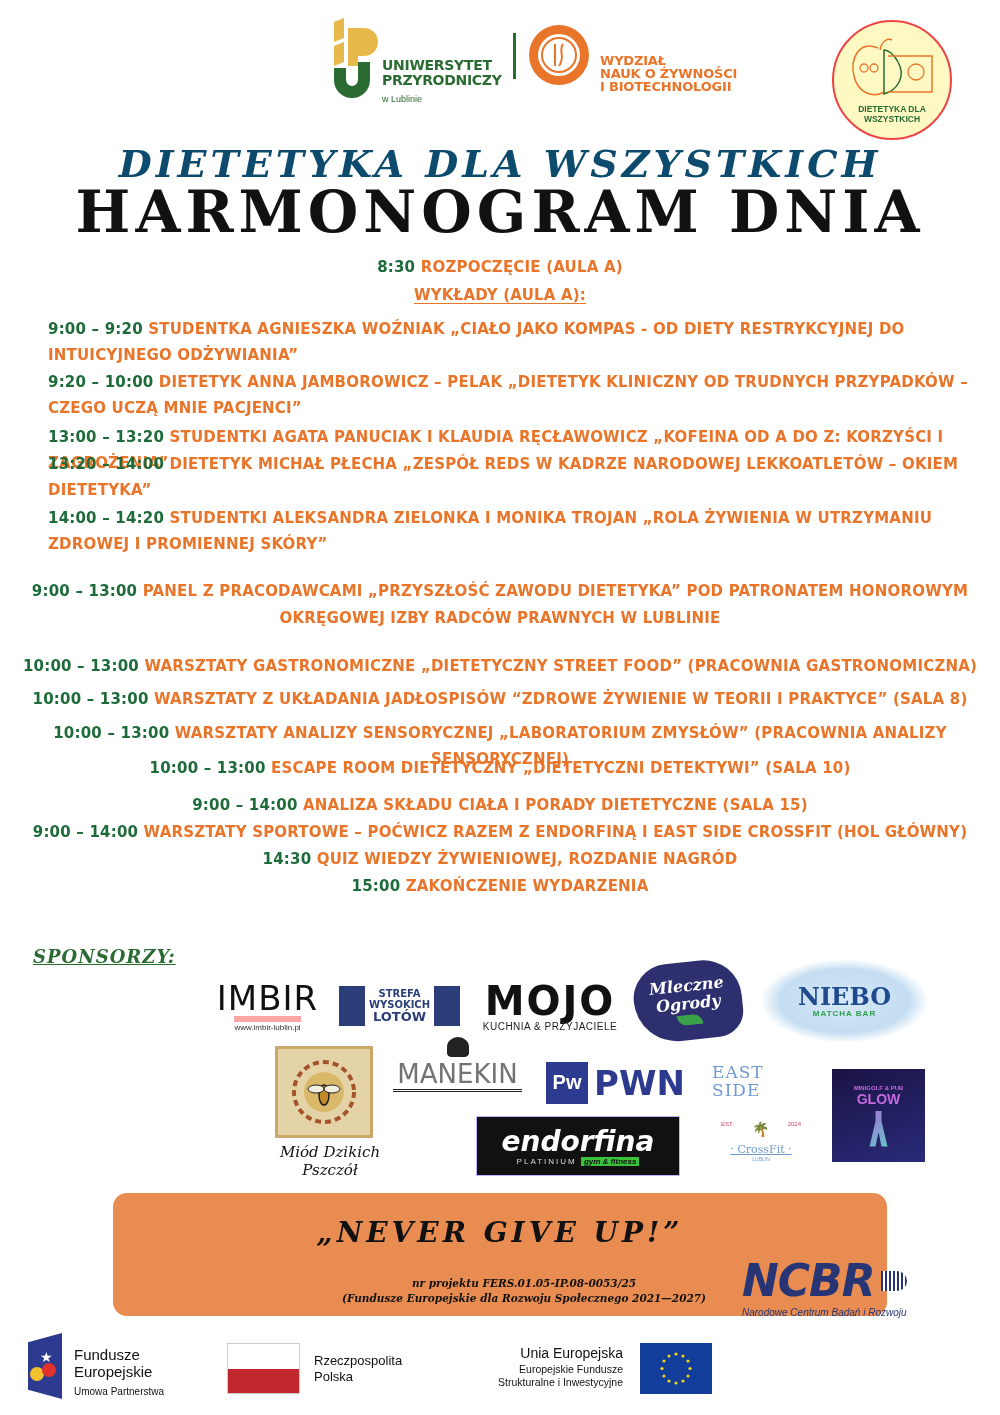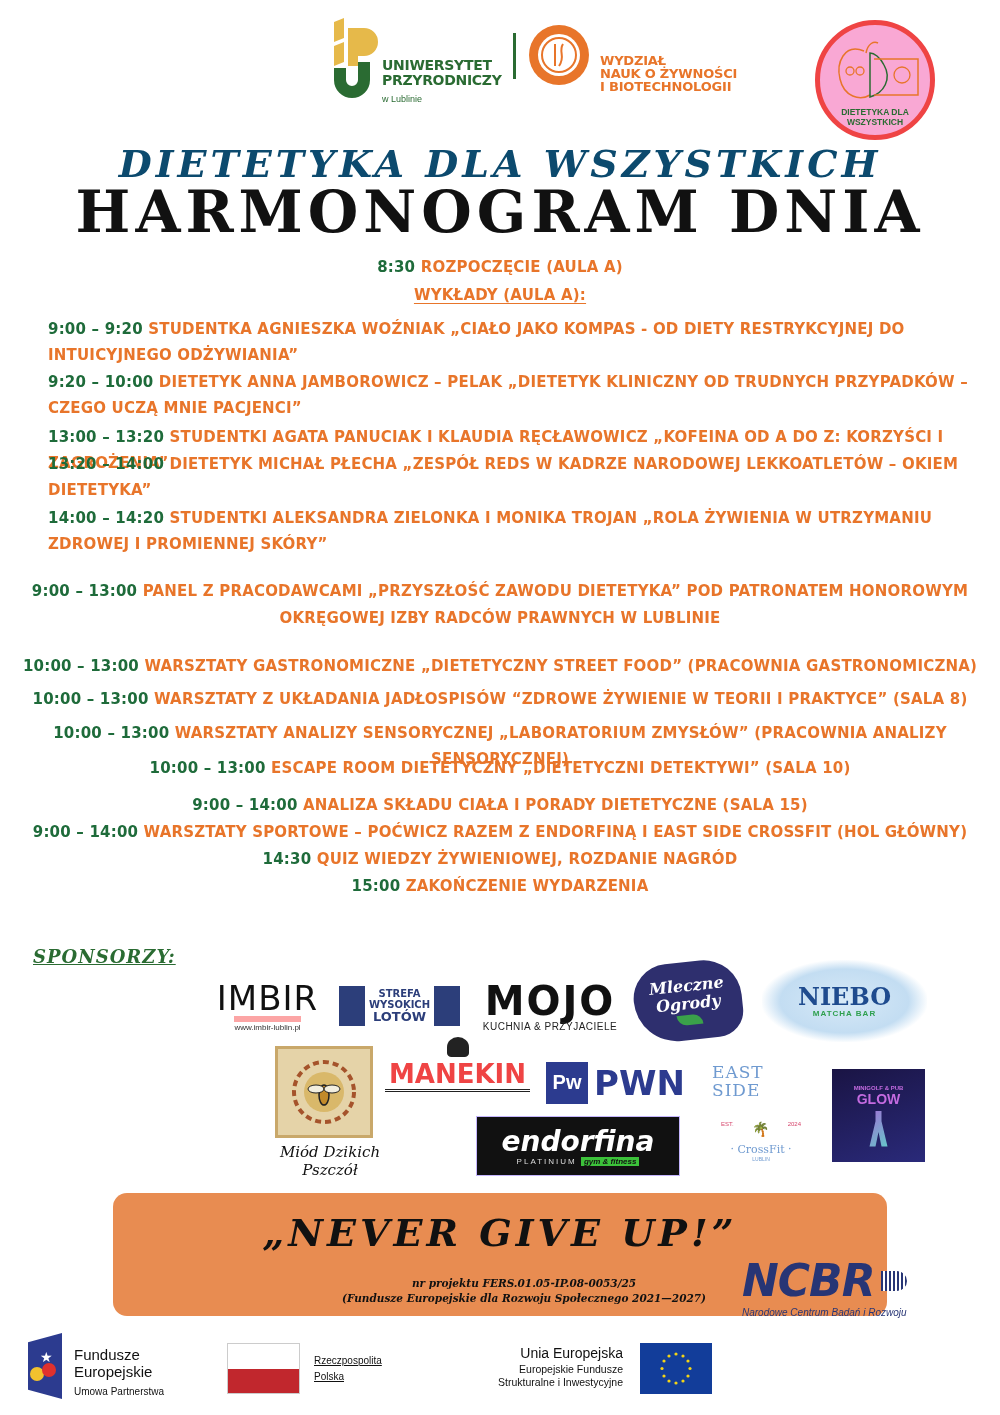--- a/index.html
+++ b/index.html
@@ -9,21 +9,21 @@
   .abs { position: absolute; }
 
   
   .up-logo { left: 330px; top: 18px; width: 180px; height: 90px; }
   .up-mark { position: absolute; left: 0; top: 0; width: 48px; height: 82px; }
   .up-text { position: absolute; left: 52px; top: 40px; color: #2a6b32; font-weight: bold; font-family: "DejaVu Sans", sans-serif; font-size: 14px; line-height: 15px; letter-spacing: -0.3px; }
   .up-sub { position: absolute; left: 52px; top: 76px; color: #2a6b32; font-size: 9px; text-align: center; }
   .divider { left: 513px; top: 33px; width: 3px; height: 46px; background: #2a6b32; }
   .fac-logo { left: 528px; top: 24px; width: 62px; height: 62px; }
   .fac-text { left: 600px; top: 54px; color: #e8752a; font-weight: bold; font-family: "DejaVu Sans", sans-serif; font-size: 13px; line-height: 13px; letter-spacing: -0.2px; }
-  .dla-logo { left: 815px; top: 20px; width: 120px; height: 120px; border: 5px solid #ef4444; border-radius: 50%; background: #f9a8d4; }
+  .dla-logo { left: 832px; top: 20px; width: 120px; height: 120px; border: 2px solid #ef4444; border-radius: 50%; background: #fef9c3; }
   .dla-logo-text { position: absolute; left: 0; right: 0; top: 82px; text-align: center; color: #2a6b32; font-weight: bold; font-size: 8.5px; line-height: 10px; }
 
   
   .stencil { font-family: "DejaVu Serif", serif; font-weight: bold; font-style: italic; letter-spacing: 3px; text-transform: uppercase; }
   .title-red { left: 0; width: 1000px; top: 142px; text-align: center; color: #0c4a6e; font-size: 38px; line-height: 44px; letter-spacing: 4px; }
   .title-black { left: 0; width: 1000px; top: 180px; text-align: center; color: #111111; font-size: 58px; line-height: 64px; letter-spacing: 5px; font-style: normal; }
 
   
   .sched { font-family: "DejaVu Sans", sans-serif; font-weight: bold; font-size: 15px; line-height: 26px; text-transform: uppercase; letter-spacing: 0.2px; }
   .t { color: #1e6b3a; }
@@ -44,50 +44,50 @@
   .mojo-name { font-family: "DejaVu Sans", sans-serif; font-weight: bold; font-size: 40px; line-height: 40px; color: #111; letter-spacing: 2px; }
   .mojo-sub { font-size: 10px; color: #222; letter-spacing: 0.5px; }
   .mleczne { left: 634px; top: 962px; width: 108px; height: 78px; background: #2e2f6e; border-radius: 40px 44px 30px 50px; transform: rotate(-6deg); }
   .mleczne-name { color: #fff; font-family: "DejaVu Serif", serif; font-style: italic; font-weight: bold; font-size: 16px; line-height: 18px; text-align: center; }
   .niebo { left: 762px; top: 960px; width: 165px; height: 82px; background: radial-gradient(ellipse at center, #d7e9f7 0%, #c3ddf2 55%, rgba(255,255,255,0) 72%); }
   .niebo-name { color: #1f4b8e; font-family: "DejaVu Serif", serif; font-weight: bold; font-size: 24px; line-height: 24px; }
   .niebo-sub { color: #2fa04f; font-size: 8px; font-weight: bold; letter-spacing: 1px; }
   .miod { left: 275px; top: 1046px; width: 98px; height: 92px; background: #e5d3a8; border: 3px solid #c9a86a; }
   .miod-label { left: 250px; top: 1143px; width: 160px; text-align: center; font-family: "DejaVu Serif", serif; font-style: italic; font-size: 15px; color: #111; }
   .manekin { left: 390px; top: 1030px; width: 135px; height: 68px; }
-  .manekin-name { font-family: "DejaVu Sans", sans-serif; font-weight: bold; font-size: 26px; color: #ef4444; letter-spacing: 0; line-height: 30px; border-bottom: 3px double #222; padding: 0 4px; }
+  .manekin-name { font-family: "DejaVu Sans", sans-serif; font-weight: normal; font-size: 26px; color: #737373; letter-spacing: 0; line-height: 30px; border-bottom: 3px double #222; padding: 0 4px; }
   .pwn { left: 543px; top: 1060px; width: 145px; height: 45px; flex-direction: row; }
   .pwn-mark { width: 42px; height: 42px; background: #2c3b8f; color: #fff; font-weight: bold; font-size: 20px; display: flex; align-items: center; justify-content: center; margin-right: 6px; }
   .pwn-name { color: #2c3b8f; font-family: "DejaVu Sans", sans-serif; font-weight: bold; font-size: 34px; line-height: 36px; }
   .endorfina { left: 476px; top: 1116px; width: 204px; height: 60px; background: #111; border: 1px solid #c4b5fd; }
   .endorfina-name { color: #fff; font-family: "DejaVu Sans", sans-serif; font-weight: bold; font-style: italic; font-size: 28px; line-height: 30px; }
   .endorfina-sub { color: #ddd; font-size: 8px; letter-spacing: 2px; }
   .endorfina-sub b { background: #3cc23a; color: #111; padding: 0 3px; font-style: italic; letter-spacing: 0; }
   .eastside { left: 712px; top: 1062px; width: 98px; height: 100px; }
   .eastside-name { color: #6f9ad0; font-family: "DejaVu Serif", serif; font-size: 17px; line-height: 18px; letter-spacing: 1px; }
   .eastside-est { color: #d6466c; font-size: 6px; width: 80px; display: flex; justify-content: space-between; margin: 22px 0 6px; }
-  .eastside-cf { color: #6f9ad0; font-family: "DejaVu Serif", serif; font-size: 11px; }
+  .eastside-cf { color: #6f9ad0; font-family: "DejaVu Serif", serif; font-size: 11px; text-decoration: underline; }
   .eastside-lub { color: #6f9ad0; font-size: 5px; }
   .glow { left: 832px; top: 1069px; width: 93px; height: 93px; background: linear-gradient(160deg, #1a1444 0%, #2a2a7a 100%); }
   .glow-sub { color: #c46be0; font-size: 6px; font-weight: bold; }
   .glow-name { color: #c46be0; font-size: 14px; font-weight: bold; }
 
   
   .banner { left: 113px; top: 1193px; width: 774px; height: 123px; background: #e88c51; border-radius: 14px; }
-  .banner-title { position: absolute; left: 0; right: 0; top: 18px; text-align: center; color: #111; font-size: 38px; line-height: 44px; letter-spacing: 4px; }
+  .banner-title { position: absolute; left: 0; right: 0; top: 18px; text-align: center; color: #111; font-size: 28px; line-height: 44px; letter-spacing: 4px; }
   .banner-sub { position: absolute; left: 0; right: 0; top: 83px; text-align: center; color: #111; font-family: "DejaVu Serif", serif; font-weight: bold; font-style: italic; font-size: 10.5px; line-height: 15px; padding-left: 48px; }
 
   
   .fe-mark { left: 28px; top: 1333px; width: 34px; height: 66px; background: #2c3b8f; clip-path: polygon(0 14%, 100% 0, 100% 100%, 0 86%); }
   .fe-text { left: 74px; top: 1346px; color: #111; font-size: 15px; line-height: 17px; }
   .fe-text small { display: block; font-size: 10px; margin-top: 3px; }
   .flag { left: 227px; top: 1343px; width: 73px; height: 51px; border: 1px solid #ccc; }
   .flag .w { height: 50%; background: #fff; }
   .flag .r { height: 50%; background: #c1272d; }
-  .rp-text { left: 314px; top: 1353px; color: #111; font-size: 10px; line-height: 16px; text-decoration: underline; }
+  .rp-text { left: 314px; top: 1353px; color: #111; font-size: 13px; line-height: 16px; }
   .ue-text { left: 490px; top: 1346px; color: #111; text-align: right; width: 133px; font-size: 14px; line-height: 14px; }
   .ue-text small { display: block; font-size: 10.5px; line-height: 13px; margin-top: 3px; }
   .eu-flag { left: 640px; top: 1343px; width: 72px; height: 51px; background: #123d9a; color: #f3d416; font-size: 7px; }
   .ncbr { left: 742px; top: 1255px; width: 226px; height: 66px; font-style: italic; }
   .ncbr-name { color: #273575; font-family: "DejaVu Sans", sans-serif; font-weight: bold; font-size: 44px; line-height: 44px; letter-spacing: -1px; }
   .ncbr-sub { color: #273575; font-size: 10px; margin-top: 4px; }
 </style>
 </head>
 <body>
 

